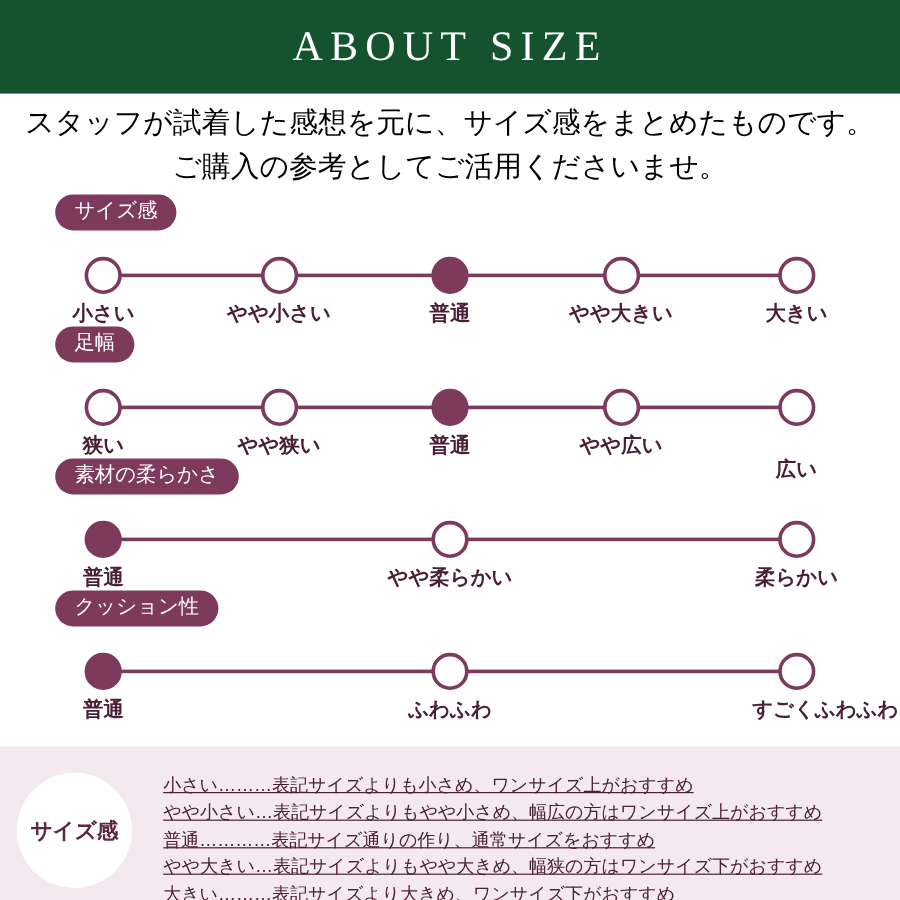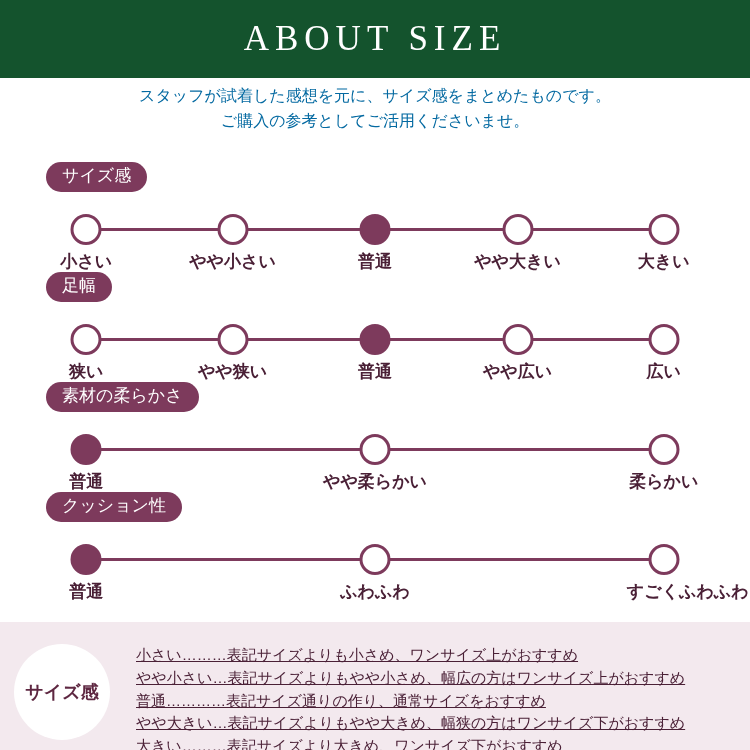--- a/index.html
+++ b/index.html
@@ -40,22 +40,22 @@
     font-weight: normal;
   }
   
   .intro {
     position: absolute;
     top: 84px;
     left: 0;
     width: 750px;
     text-align: center;
     line-height: 1.55;
-    font-size: 16px;
-    color: #0369a1;
+    font-size: 24px;
+    color: #000000;
   }
   
   .groups {
     position: absolute;
     top: 162px;
     left: 0;
     width: 750px;
   }
   .group {
     position: relative;
@@ -177,21 +177,21 @@
           <div class="track-line"></div>
           <div class="node" style="left: 11.5%;"></div>
           <div class="node-label" style="left: 11.5%;">狭い</div>
           <div class="node" style="left: 31%;"></div>
           <div class="node-label" style="left: 31%;">やや狭い</div>
           <div class="node active" style="left: 50%;"></div>
           <div class="node-label" style="left: 50%;">普通</div>
           <div class="node" style="left: 69%;"></div>
           <div class="node-label" style="left: 69%;">やや広い</div>
           <div class="node" style="left: 88.5%;"></div>
-          <div class="node-label" style="left: 88.5%;">広い</div>
+          <div class="node-label" style="left: 88.5%; margin-top: 20px;">広い</div>
         </div></div>
       <div class="group"><div class="group-label">素材の柔らかさ</div><div class="track-wrap">
           <div class="track-line"></div>
           <div class="node active" style="left: 11.5%;"></div>
           <div class="node-label" style="left: 11.5%;">普通</div>
           <div class="node" style="left: 50%;"></div>
           <div class="node-label" style="left: 50%;">やや柔らかい</div>
           <div class="node" style="left: 88.5%;"></div>
           <div class="node-label" style="left: 88.5%;">柔らかい</div>
         </div></div>

